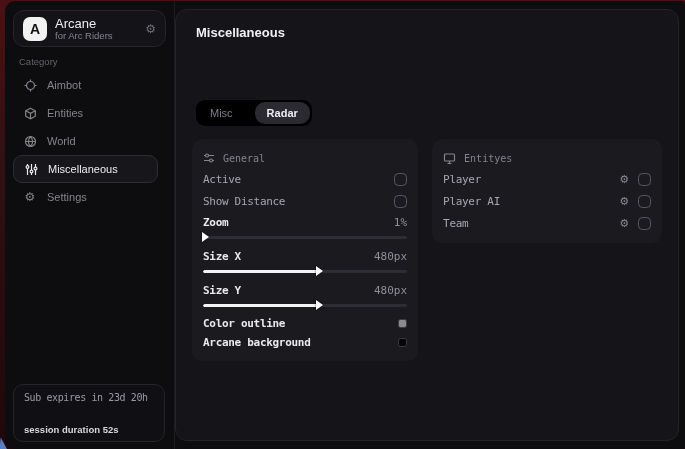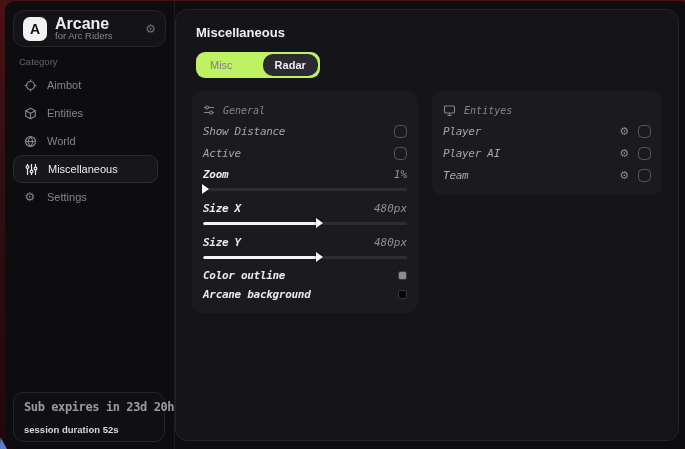--- a/index.html
+++ b/index.html
@@ -15,56 +15,56 @@
   
   .sidebar { position:absolute; left:0; top:0; bottom:0; width:170px;
     border-right:1px solid #1d1d21; }
 
   .brand-card { position:absolute; left:8px; top:9px; width:153px; height:37px;
     background:#141418; border:1px solid #25252a; border-radius:11px;
     display:flex; align-items:center; gap:8px; padding:0 9px; }
   .logo { width:24px; height:24px; background:#f2f2f2; border-radius:7px;
     color:#141414; font-weight:700; font-size:14px; display:flex;
     align-items:center; justify-content:center; flex-shrink:0; }
-  .brand-title { font-size:16px; font-weight:700; color:#ededef; line-height:13px; }
+  .brand-title { font-size:13px; font-weight:400; color:#ededef; line-height:13px; }
   .brand-sub { font-size:9.5px; color:#84848b; line-height:11px; }
   .brand-gear { margin-left:auto; color:#6f6f76; font-family:"DejaVu Sans",sans-serif;
     font-size:12px; line-height:12px; }
 
   .cat-label { position:absolute; left:14px; top:55px; font-size:9.5px; color:#63636a; }
 
   .nav { position:absolute; left:8px; right:16px; top:70px; }
   .nav-item { display:flex; align-items:center; gap:10px; height:28px;
     padding:0 10px; border-radius:9px; color:#84848b; font-size:11px; cursor:default; }
   .nav-item.active { background:#17171b; border:1px solid #2c2c32; color:#ececee; }
   .nav-icon { width:14px; height:14px; display:flex; align-items:center;
     justify-content:center; flex-shrink:0; }
   .nav-icon svg { display:block; }
   .glyph { font-family:"DejaVu Sans",sans-serif; font-size:12px; line-height:14px; }
 
   .footer-card { position:absolute; left:8px; right:9px; bottom:7px;
     border:1px solid #25252a; border-radius:10px; background:#101014;
     padding:7px 10px 6px; }
-  .foot1 { font-family:"DejaVu Sans Mono",monospace; font-size:12px;
-    color:#9a9aa2; letter-spacing:-0.4px; white-space:nowrap;font-weight:bold; }
-  .foot2 { font-size:9.5px; color:#d8d8dc; font-weight:700; margin-top:10px; }
+  .foot1 { font-family:"DejaVu Sans Mono",monospace; font-size:10px;
+    color:#9a9aa2; letter-spacing:-0.4px; white-space:nowrap; }
+  .foot2 { font-size:9.5px; color:#d8d8dc; font-weight:700; margin-top:21px; }
 
   
   .main { position:absolute; left:170px; top:8px; right:6px; bottom:8px;
     background:#151519; border:1px solid #232329; border-radius:12px;
     padding:13px 16px; }
   .page-title { font-size:13px; font-weight:700; color:#f0f0f2; margin:2px 0 12px 4px; }
 
-  .tabs { display:inline-flex; background:#bef264; border-radius:9px;
-    padding:2px; gap:18px; margin-left:4px; }
+  .tabs { display:inline-flex; background:#000000; border-radius:9px;
+    padding:2px; gap:10px; margin-left:4px;margin-top:48px; }
   .tab { border:none; background:transparent; color:#7e7e86; font-size:11px;
     padding:5px 12px; border-radius:7px; font-family:"Liberation Sans",sans-serif; cursor:default; }
   .tab.active { background:#2a2a30; color:#ededf0; font-weight:600;border-radius:10px; }
 
-  .cards { display:flex; gap:14px; margin-top:13px; align-items:flex-start; margin-left:0;font-style:italic; }
+  .cards { display:flex; gap:14px; margin-top:13px; align-items:flex-start; margin-left:0; }
   .card { background:#1a1a1f; border-radius:10px; padding:9px 11px; }
   .card.general  { width:234px; }
   .card.entities { width:238px; }
 
   .card-header { display:flex; align-items:center; gap:8px; color:#84848b;
     font-family:"DejaVu Sans Mono",monospace; font-size:10px; height:20px; }
   .card-header svg { display:block; }
 
   .row { display:flex; align-items:center; justify-content:space-between; height:22px; }
   .lbl { font-family:"DejaVu Sans Mono",monospace; font-size:11px;
@@ -177,26 +177,26 @@
           <div class="card-header">
             <svg width="12" height="12" viewBox="0 0 12 12" fill="none" stroke="currentColor" stroke-width="1.1">
               <path d="M1 3.5h10M1 8.5h10"></path>
                 <circle cx="4" cy="3.5" r="1.5" fill="#1a1a1f"></circle>
                 <circle cx="8" cy="8.5" r="1.5" fill="#1a1a1f"></circle>
             </svg>
             <span>General</span>
           </div>
 
           <div class="row">
+            <span class="lbl">Active</span>
+            <span class="checkbox"></span>
+          </div>
+
+          <div class="row">
             <span class="lbl">Show Distance</span>
-            <span class="checkbox"></span>
-          </div>
-
-          <div class="row">
-            <span class="lbl">Active</span>
             <span class="checkbox"></span>
           </div>
 
           <div class="row" style="height:20px">
             <span class="lbl bright">Zoom</span>
             <span class="val">1%</span>
           </div>
           <div class="slider" style="--p: 1;">
             <div class="track">
                 <div class="fill"></div>

